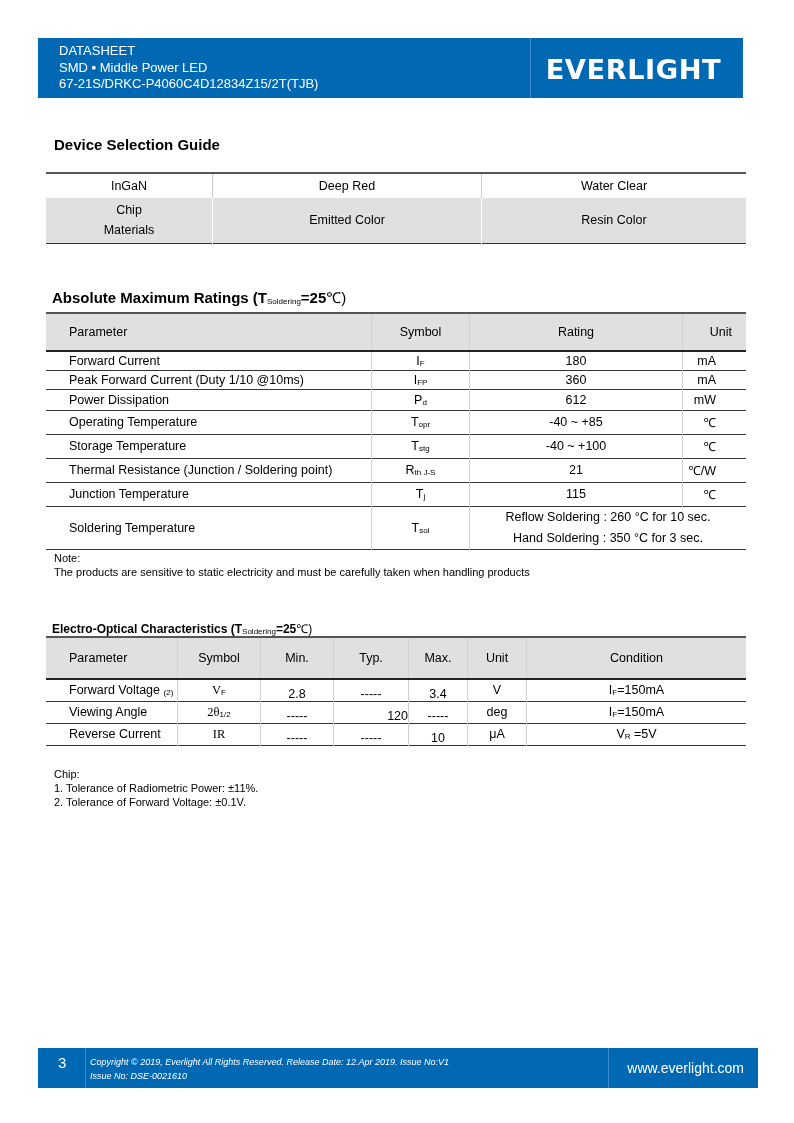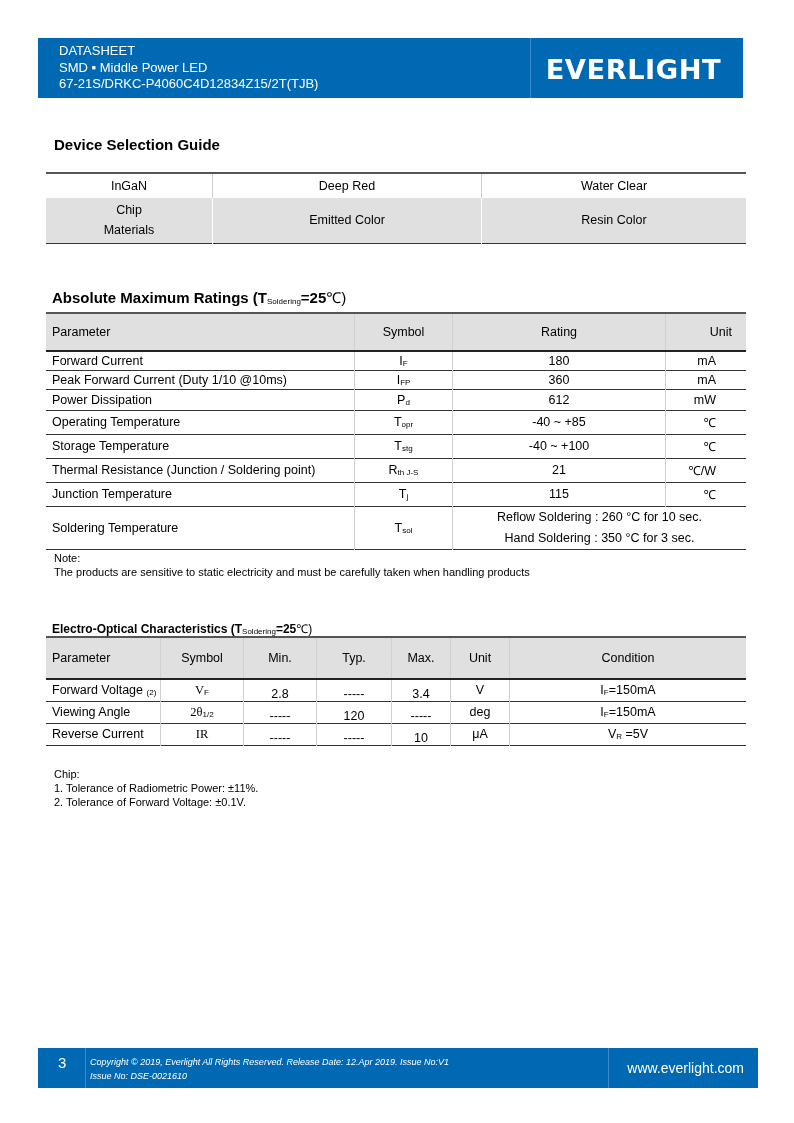--- a/index.html
+++ b/index.html
@@ -8,21 +8,21 @@
   .hdr .lines{position:absolute;left:21px;top:5px;font-size:13px;line-height:16.5px;}
   .hdr .sep{position:absolute;left:492px;top:0;width:1px;height:60px;background:#3b8acb;}
   .hdr .logo{position:absolute;right:22px;top:17px;font-family:"DejaVu Sans",sans-serif;font-weight:bold;font-size:26px;letter-spacing:0.5px;color:#fff;transform:scaleX(1.05);transform-origin:right center;}
   .h2{position:absolute;font-weight:bold;font-size:15px;}
   .h3{position:absolute;font-weight:bold;font-size:12px;}
   sub.s{font-size:8px;vertical-align:-1px;font-weight:normal;}
   table{position:absolute;border-collapse:collapse;font-size:12.5px;}
   td,th{padding:0;font-weight:normal;}
   th{background:#e0e0e0;}
   .c{text-align:center;}
-  .l{text-align:left;padding-left:6px;}
+  .l{text-align:left;padding-left:23px;}
   .r{text-align:right;padding-right:14px;}
   .note{position:absolute;font-size:11px;line-height:14px;}
   .ftr{position:absolute;left:38px;top:1048px;width:720px;height:40px;background:#0169b4;color:#fff;}
   .ftr .pg{position:absolute;left:20px;top:6px;font-size:15px;}
   .ftr .sep1{position:absolute;left:47px;top:0;width:1px;height:40px;background:#3b8acb;}
   .ftr .copy{position:absolute;left:52px;top:7px;font-size:9px;line-height:14px;font-style:italic;}
   .ftr .sep2{position:absolute;left:570px;top:0;width:1px;height:40px;background:#3b8acb;}
   .ftr .web{position:absolute;right:14px;top:12px;font-size:14px;}
   .dsg td,.dsg th{border-right:1px solid #fff;}
   .gridv td,.gridv th{border-left:1px solid #d0d0d0;}
@@ -154,21 +154,21 @@
         <td class="c" style="vertical-align:bottom;">2.8</td>
         <td class="c" style="vertical-align:bottom;">-----</td>
         <td class="c" style="vertical-align:bottom;">3.4</td>
         <td class="c">V</td>
         <td class="c"><span>I</span><sub class="s">F</sub><span>=150mA</span></td>
       </tr>
       <tr style="height: 22px; border-top: 1px solid rgb(51, 51, 51);">
         <td class="l"><span>Viewing Angle</span> <sub class="s"></sub></td>
         <td class="c"><span style="font-family:'Liberation Serif',serif;">2θ</span><sub class="s">1/2</sub></td>
         <td class="c" style="vertical-align:bottom;">-----</td>
-        <td class="c" style="vertical-align:bottom;">120</td>
+        <td class="c" style="vertical-align:bottom;text-align:right;">120</td>
         <td class="c" style="vertical-align:bottom;">-----</td>
         <td class="c">deg</td>
         <td class="c"><span>I</span><sub class="s">F</sub><span>=150mA</span></td>
       </tr>
       <tr style="height: 22px; border-top: 1px solid rgb(51, 51, 51);">
         <td class="l"><span>Reverse Current</span> <sub class="s"></sub></td>
         <td class="c"><span style="font-family:'Liberation Serif',serif;">IR</span><sub class="s"></sub></td>
         <td class="c" style="vertical-align:bottom;">-----</td>
         <td class="c" style="vertical-align:bottom;">-----</td>
         <td class="c" style="vertical-align:bottom;">10</td>

